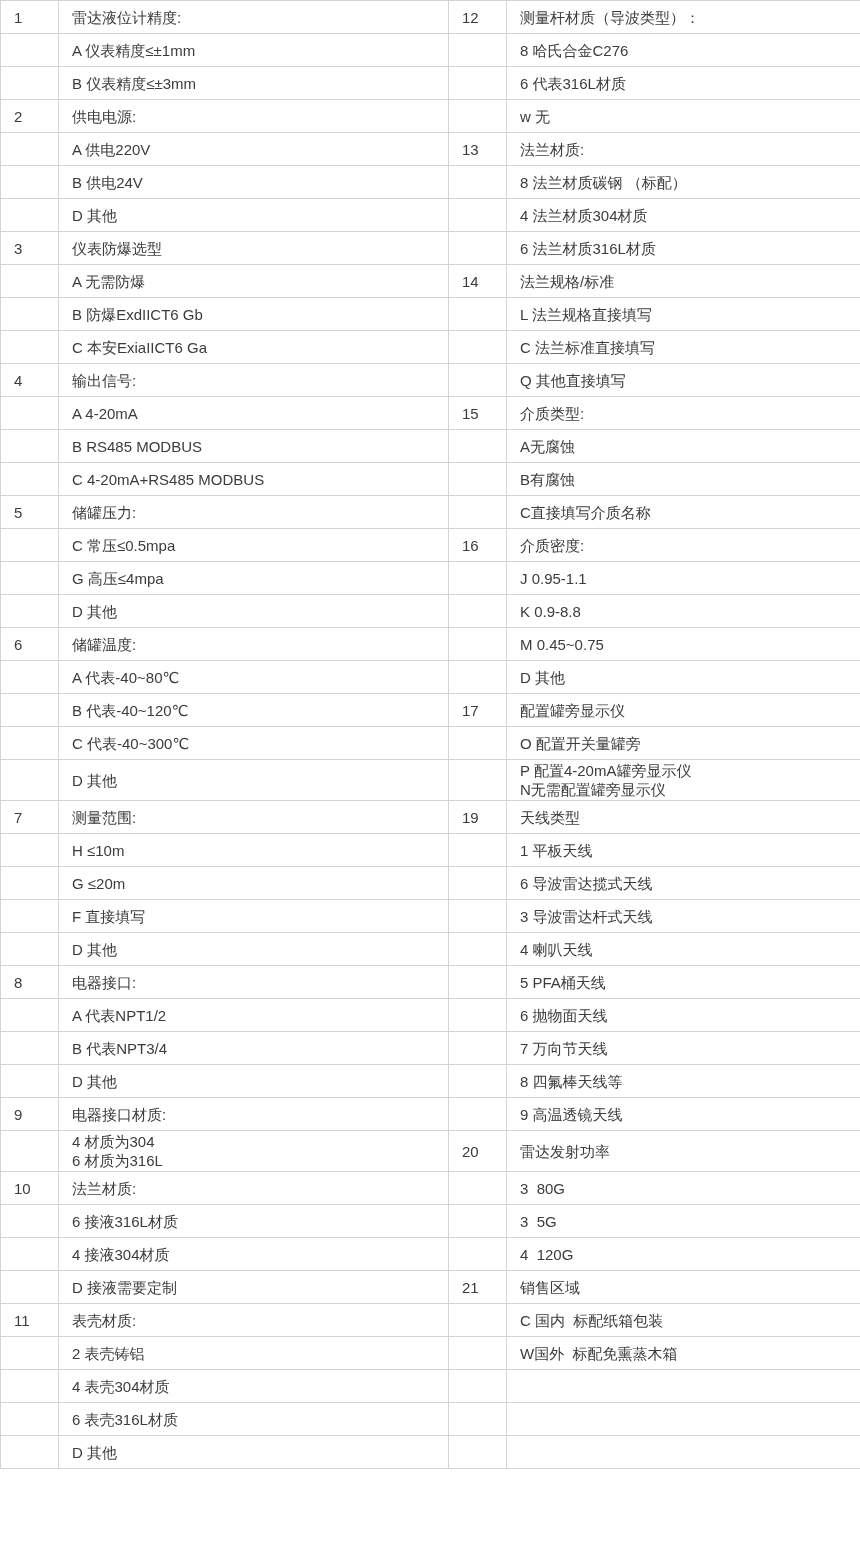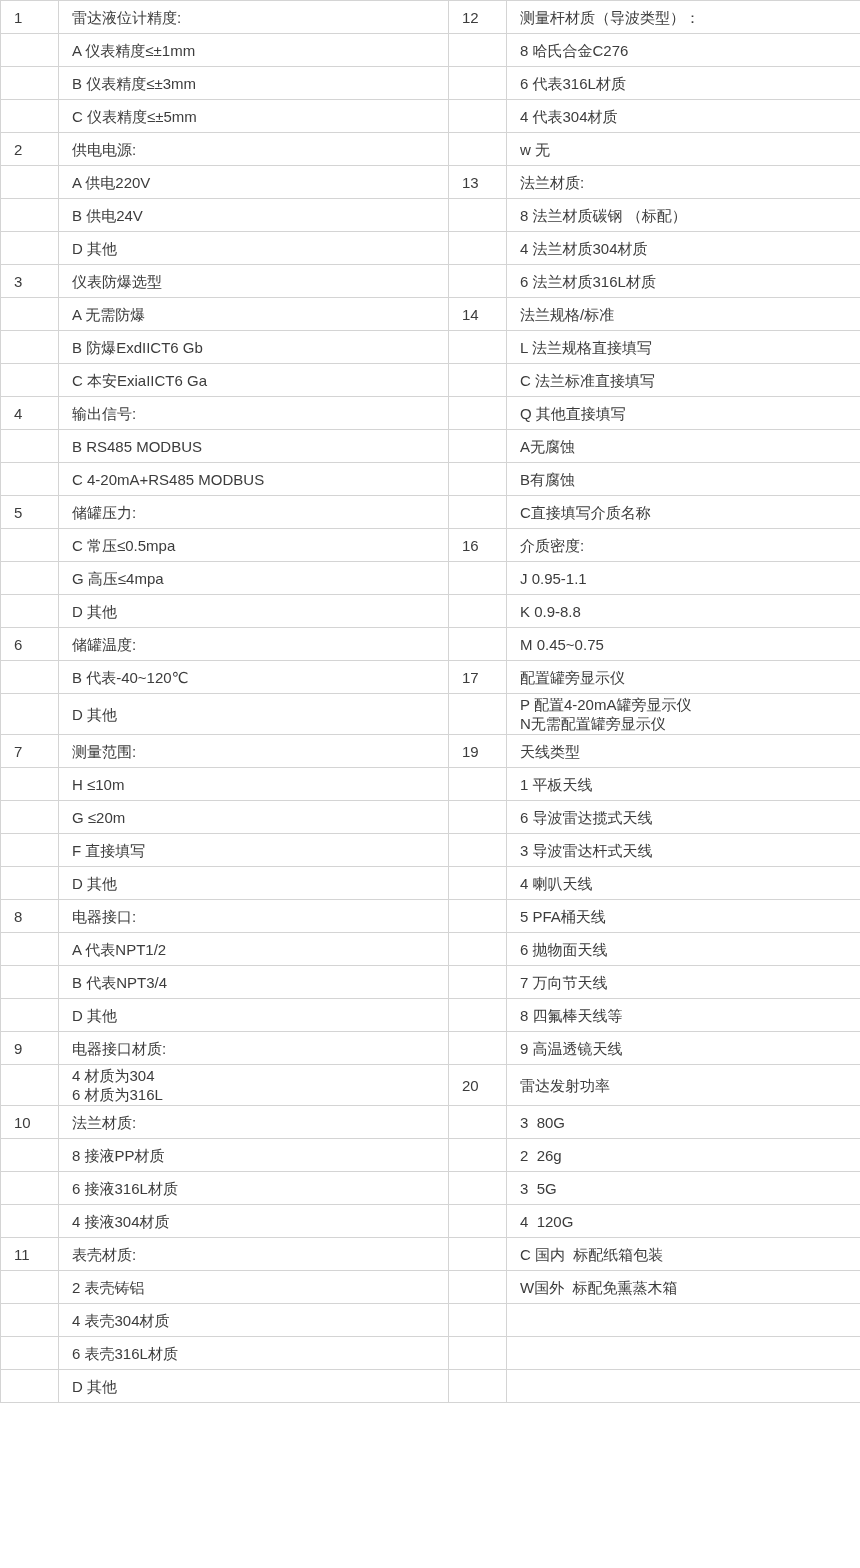--- a/index.html
+++ b/index.html
@@ -61,26 +61,20 @@
           <td></td>
           <td>8 哈氏合金C276</td>
         </tr>
         <tr>
           <td></td>
           <td>B 仪表精度≤±3mm</td>
           <td></td>
           <td>6 代表316L材质</td>
         </tr>
         <tr>
-          <td></td>
-          <td>C 仪表精度≤±5mm</td>
-          <td></td>
-          <td>4 代表304材质</td>
-        </tr>
-        <tr>
           <td>2</td>
           <td>供电电源:</td>
           <td></td>
           <td>w 无</td>
         </tr>
         <tr>
           <td></td>
           <td>A 供电220V</td>
           <td>13</td>
           <td>法兰材质:</td>
@@ -122,20 +116,26 @@
           <td>C 法兰标准直接填写</td>
         </tr>
         <tr>
           <td>4</td>
           <td>输出信号:</td>
           <td></td>
           <td>Q 其他直接填写</td>
         </tr>
         <tr>
           <td></td>
+          <td>A 4-20mA</td>
+          <td>15</td>
+          <td>介质类型:</td>
+        </tr>
+        <tr>
+          <td></td>
           <td>B RS485 MODBUS</td>
           <td></td>
           <td>A无腐蚀</td>
         </tr>
         <tr>
           <td></td>
           <td>C 4-20mA+RS485 MODBUS</td>
           <td></td>
           <td>B有腐蚀</td>
         </tr>
@@ -164,23 +164,35 @@
           <td>K 0.9-8.8</td>
         </tr>
         <tr>
           <td>6</td>
           <td>储罐温度:</td>
           <td></td>
           <td>M 0.45~0.75</td>
         </tr>
         <tr>
           <td></td>
+          <td>A 代表-40~80℃</td>
+          <td></td>
+          <td>D 其他</td>
+        </tr>
+        <tr>
+          <td></td>
           <td>B 代表-40~120℃</td>
           <td>17</td>
           <td>配置罐旁显示仪</td>
+        </tr>
+        <tr>
+          <td></td>
+          <td>C 代表-40~300℃</td>
+          <td></td>
+          <td>O 配置开关量罐旁</td>
         </tr>
         <tr class="tall">
           <td></td>
           <td>D 其他</td>
           <td></td>
           <td>P 配置4-20mA罐旁显示仪
 N无需配置罐旁显示仪</td>
         </tr>
         <tr>
           <td>7</td>
@@ -250,35 +262,35 @@
           <td>雷达发射功率</td>
         </tr>
         <tr>
           <td>10</td>
           <td>法兰材质:</td>
           <td></td>
           <td>3  80G</td>
         </tr>
         <tr>
           <td></td>
-          <td>8 接液PP材质</td>
-          <td></td>
-          <td>2  26g</td>
-        </tr>
-        <tr>
-          <td></td>
           <td>6 接液316L材质</td>
           <td></td>
           <td>3  5G</td>
         </tr>
         <tr>
           <td></td>
           <td>4 接液304材质</td>
           <td></td>
           <td>4  120G</td>
+        </tr>
+        <tr>
+          <td></td>
+          <td>D 接液需要定制</td>
+          <td>21</td>
+          <td>销售区域</td>
         </tr>
         <tr>
           <td>11</td>
           <td>表壳材质:</td>
           <td></td>
           <td>C 国内  标配纸箱包装</td>
         </tr>
         <tr>
           <td></td>
           <td>2 表壳铸铝</td>

